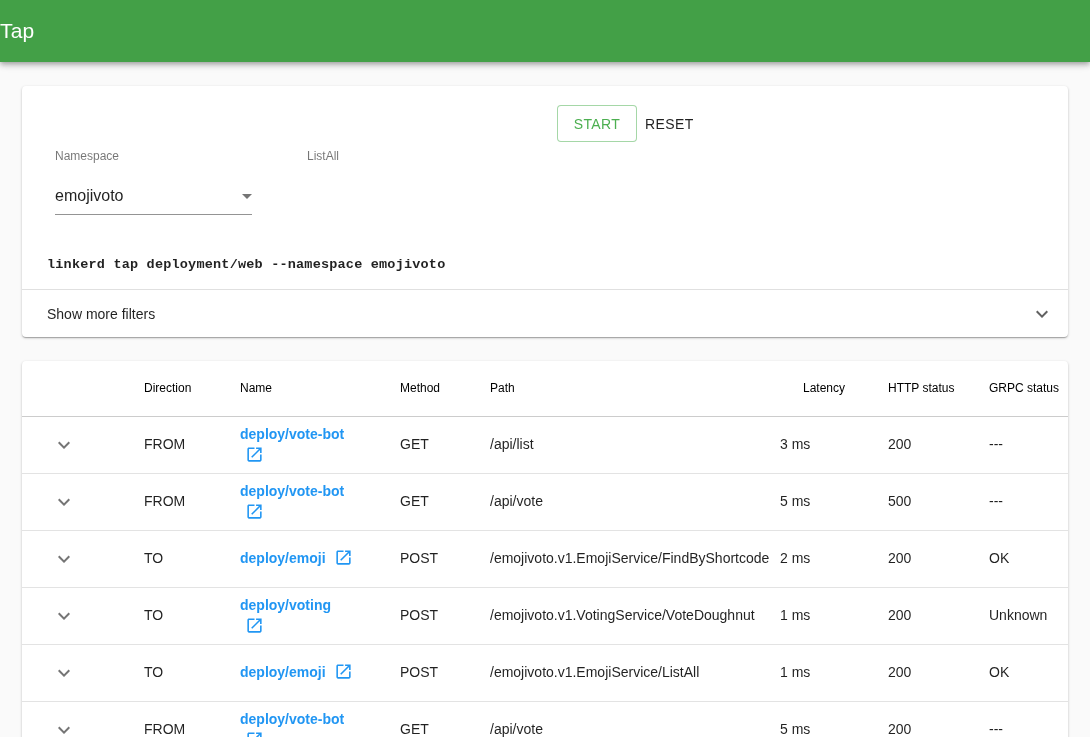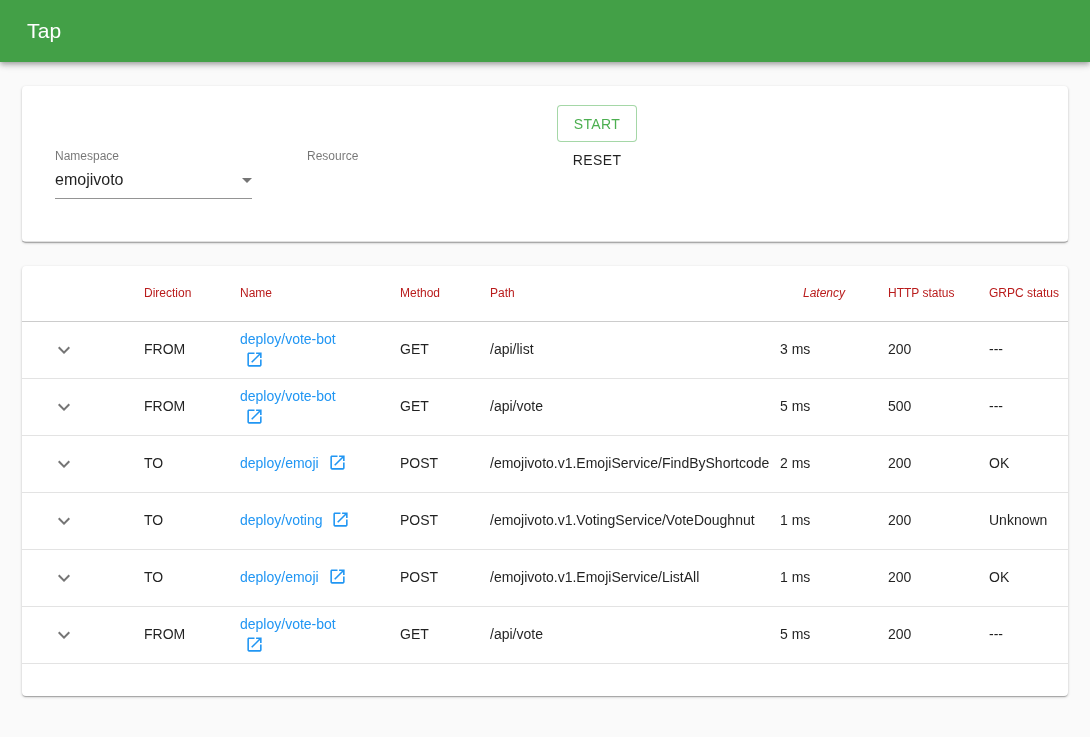--- a/index.html
+++ b/index.html
@@ -6,47 +6,46 @@
   html, body {
     width: 1090px; height: 737px; overflow: hidden;
     background: #fafafa;
     font-family: "Liberation Sans", sans-serif;
     color: rgba(0,0,0,0.87);
   }
   
   .appbar {
     height: 62px; background: #43A047;
     display: flex; align-items: center;
-    padding-left: 27px;
     box-shadow: 0 2px 4px -1px rgba(0,0,0,0.2), 0 4px 5px 0 rgba(0,0,0,0.14), 0 1px 10px 0 rgba(0,0,0,0.12);
     position: relative; z-index: 5;
   }
   .appbar-title { color: #ffffff; font-size: 21px; font-weight: 400; letter-spacing: 0.2px; }
 
   
   .page { padding: 24px 22px; }
   .card {
     background: #ffffff; border-radius: 4px;
     box-shadow: 0 1px 3px rgba(0,0,0,0.2), 0 1px 1px rgba(0,0,0,0.14), 0 2px 1px -1px rgba(0,0,0,0.12);
   }
 
   
   .fields-row { display: flex; align-items: flex-start; padding: 28px 24px 0 33px; }
   .select-field { width: 197px; cursor: pointer; }
   .select-field.resource { width: 202px; margin-left: 55px; }
   .select-label { display: block; font-size: 12px; color: rgba(0,0,0,0.54); line-height: 12px; margin-top: 36px; }
   .select-value-row {
     display: flex; align-items: center; justify-content: space-between;
-    margin-top: 6px; padding-bottom: 6px;
+    margin-top: 22px; padding-bottom: 6px;
     border-bottom: 1px solid rgba(0,0,0,0.42);
   }
   .select-value { font-size: 16px; line-height: 20px; color: rgba(0,0,0,0.87); }
   .dd-arrow { width: 24px; height: 24px; fill: #757575; flex: 0 0 auto; margin-right: -7px; }
 
-  .btns { display: flex; align-items: center; margin-left: 48px; margin-top: -9px; flex-direction: column; }
+  .btns { display: flex; align-items: center; margin-left: 48px; margin-top: -9px; }
   .start-btn {
     height: 37px; min-width: 80px; padding: 0 15px;
     background: #ffffff; border: 1px solid rgba(76,175,80,0.5); border-radius: 4px;
     color: #4CAF50; font-family: "Liberation Sans", sans-serif;
     font-size: 14px; font-weight: 500; letter-spacing: 0.4px; cursor: pointer;
   }
   .reset-btn {
     height: 36px; padding: 0 8px;
     background: transparent; border: none; border-radius: 4px;
     color: rgba(0,0,0,0.87); font-family: "Liberation Sans", sans-serif;
@@ -67,37 +66,37 @@
     height: 47px; display: flex; align-items: center; justify-content: space-between;
     padding: 0 14px 0 25px; cursor: pointer;
   }
   .expand-row span { font-size: 14px; color: rgba(0,0,0,0.87); }
   .chev { width: 24px; height: 24px; fill: #616161; }
 
   
   .table-card { margin-top: 24px; min-height: 430px; padding-bottom: 20px; }
   table { width: 1046px; border-collapse: collapse; table-layout: fixed; }
   th {
-    font-size: 12px; font-weight: 400; color: #b91c1c;
+    font-size: 12px; font-weight: 400; color: #000000;
     text-align: left; vertical-align: middle;
     height: 55px; border-bottom: 1px solid rgba(0,0,0,0.2);
     padding: 0;
   }
   td {
     font-size: 14px; color: rgba(0,0,0,0.87);
     height: 57px; vertical-align: middle;
     border-bottom: 1px solid #e3e3e3;
     padding: 0; line-height: 21px;
   }
   .c-expand { padding-left: 30px; }
   .c-latency { text-align: left; white-space: nowrap; }
-  th.c-latency { text-align: right; font-style: italic; }
+  th.c-latency { text-align: right; }
   .c-http, .c-grpc { padding-left: 43px; }
   .c-dir, .c-method, .c-path, .c-http, .c-grpc { white-space: nowrap; }
-  .c-name { padding-right: 45px; }
+  .c-name { padding-right: 45px; font-weight: bold; }
 
   .icon-btn {
     width: 40px; height: 40px; margin-left: -8px;
     background: transparent; border: none; border-radius: 50%; cursor: pointer;
     display: inline-flex; align-items: center; justify-content: center;
   }
   .row-chev { width: 24px; height: 24px; fill: #757575; }
 
   .name-link { color: #2196F3; text-decoration: none; cursor: pointer; }
   .open-icon { width: 19px; height: 19px; fill: #2196F3; vertical-align: -4px; margin-left: 5px; cursor: pointer; }
@@ -118,34 +117,41 @@
         <label class="select-label">Namespace</label>
         <div class="select-value-row">
           <span class="select-value">emojivoto</span>
           <svg class="dd-arrow" viewBox="0 0 24 24">
               <path d="M7 10l5 5 5-5z"></path>
             </svg>
         </div>
       </div>
 
       <div class="select-field resource">
-        <label class="select-label">Resource</label>
+        <label class="select-label">ListAll</label>
       </div>
 
       <div class="btns">
         <button class="start-btn">START</button>
         <button class="reset-btn">RESET</button>
       </div>
     </div>
 
     <div class="query-section">
+      <div class="query-code">linkerd tap deployment/web --namespace emojivoto</div>
     </div>
 
     <div class="divider"></div>
 
+    <div class="expand-row">
+      <span>Show more filters</span>
+      <svg class="chev" viewBox="0 0 24 24">
+          <path d="M7.41 8.59 12 13.17l4.59-4.58L18 10l-6 6-6-6 1.41-1.41z"></path>
+        </svg>
+    </div>
   </section>
 
   <section class="card table-card">
     <table>
       <colgroup>
         <col style="width:122px">
           <col style="width:96px">
           <col style="width:160px">
           <col style="width:90px">
         <col style="width:290px">

